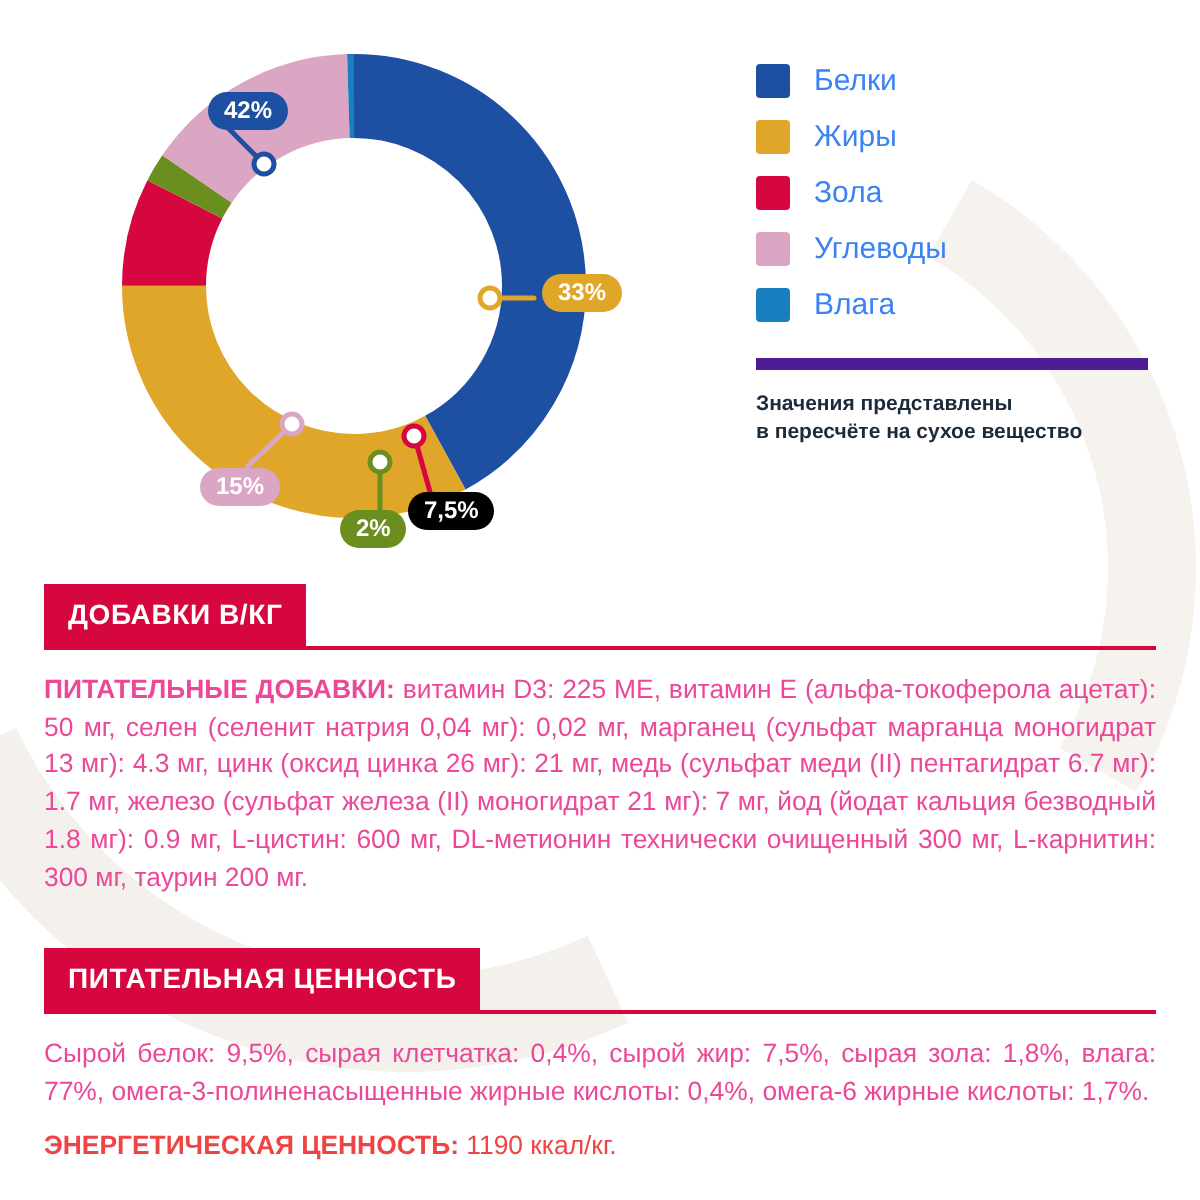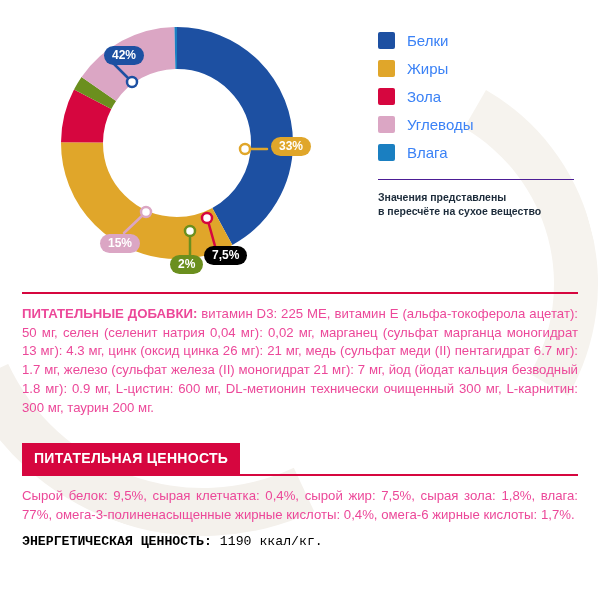--- a/index.html
+++ b/index.html
@@ -114,21 +114,21 @@
     margin-right: 12px;
     flex: 0 0 auto;
   }
   .legend-text {
     font-size: 15px;
     color: #3b82f6;
   }
   .legend-note {
     margin-top: 14px;
     padding-top: 10px;
-    border-top: 1px solid #4c1d95;
+    border-top: 6px solid #4c1d95;
     font-size: 10.5px;
     font-weight: bold;
     line-height: 1.35;
     color: #1c2b3a;
     width: 196px;
   }
 
   
   .section {
     margin: 0 22px;
@@ -153,22 +153,21 @@
     color: #ec4899;
     margin-top: 11px;
     text-align: justify;
   }
   .body-text b { font-weight: bold; }
   .sec-additives { margin-top: 22px; }
   .sec-nutrition { margin-top: 26px; }
   .energy-line {
     font-size: 13.2px;
     margin-top: 9px;
-    color: #000000;
-    font-family: Liberation Mono, monospace;
+    color: #ef4444;
   }
   .energy-line b { font-weight: bold; }
 </style>
 </head>
 <body>
 
 <div class="page">
 
   <div class="swoosh s1"></div>
   <div class="swoosh s2"></div>
@@ -244,20 +243,21 @@
         </div>
 
         <div class="legend-note">
           <div>Значения представлены</div>
           <div>в пересчёте на сухое вещество</div>
         </div>
       </div>
     </div>
 
     <div class="section sec-additives">
+      <div class="section-bar">ДОБАВКИ В/КГ</div>
       <div class="section-underline"></div>
       <div class="body-text">
         <b>ПИТАТЕЛЬНЫЕ ДОБАВКИ:</b><span> витамин D3: 225 МЕ, витамин Е (альфа-токоферола ацетат): 50 мг, селен (селенит натрия 0,04 мг): 0,02 мг, марганец (сульфат марганца моногидрат 13 мг): 4.3 мг, цинк (оксид цинка 26 мг): 21 мг, медь (сульфат меди (II) пентагидрат 6.7 мг): 1.7 мг, железо (сульфат железа (II) моногидрат 21 мг): 7 мг, йод (йодат кальция безводный 1.8 мг): 0.9 мг, L-цистин: 600 мг, DL-метионин технически очищенный 300 мг, L-карнитин: 300 мг, таурин 200 мг.</span>
       </div>
     </div>
 
     <div class="section sec-nutrition">
       <div class="section-bar">ПИТАТЕЛЬНАЯ ЦЕННОСТЬ</div>
       <div class="section-underline"></div>
       <div class="body-text">Сырой белок: 9,5%, сырая клетчатка: 0,4%, сырой жир: 7,5%, сырая зола: 1,8%, влага: 77%, омега-3-полиненасыщенные жирные кислоты: 0,4%, омега-6 жирные кислоты: 1,7%.</div>

